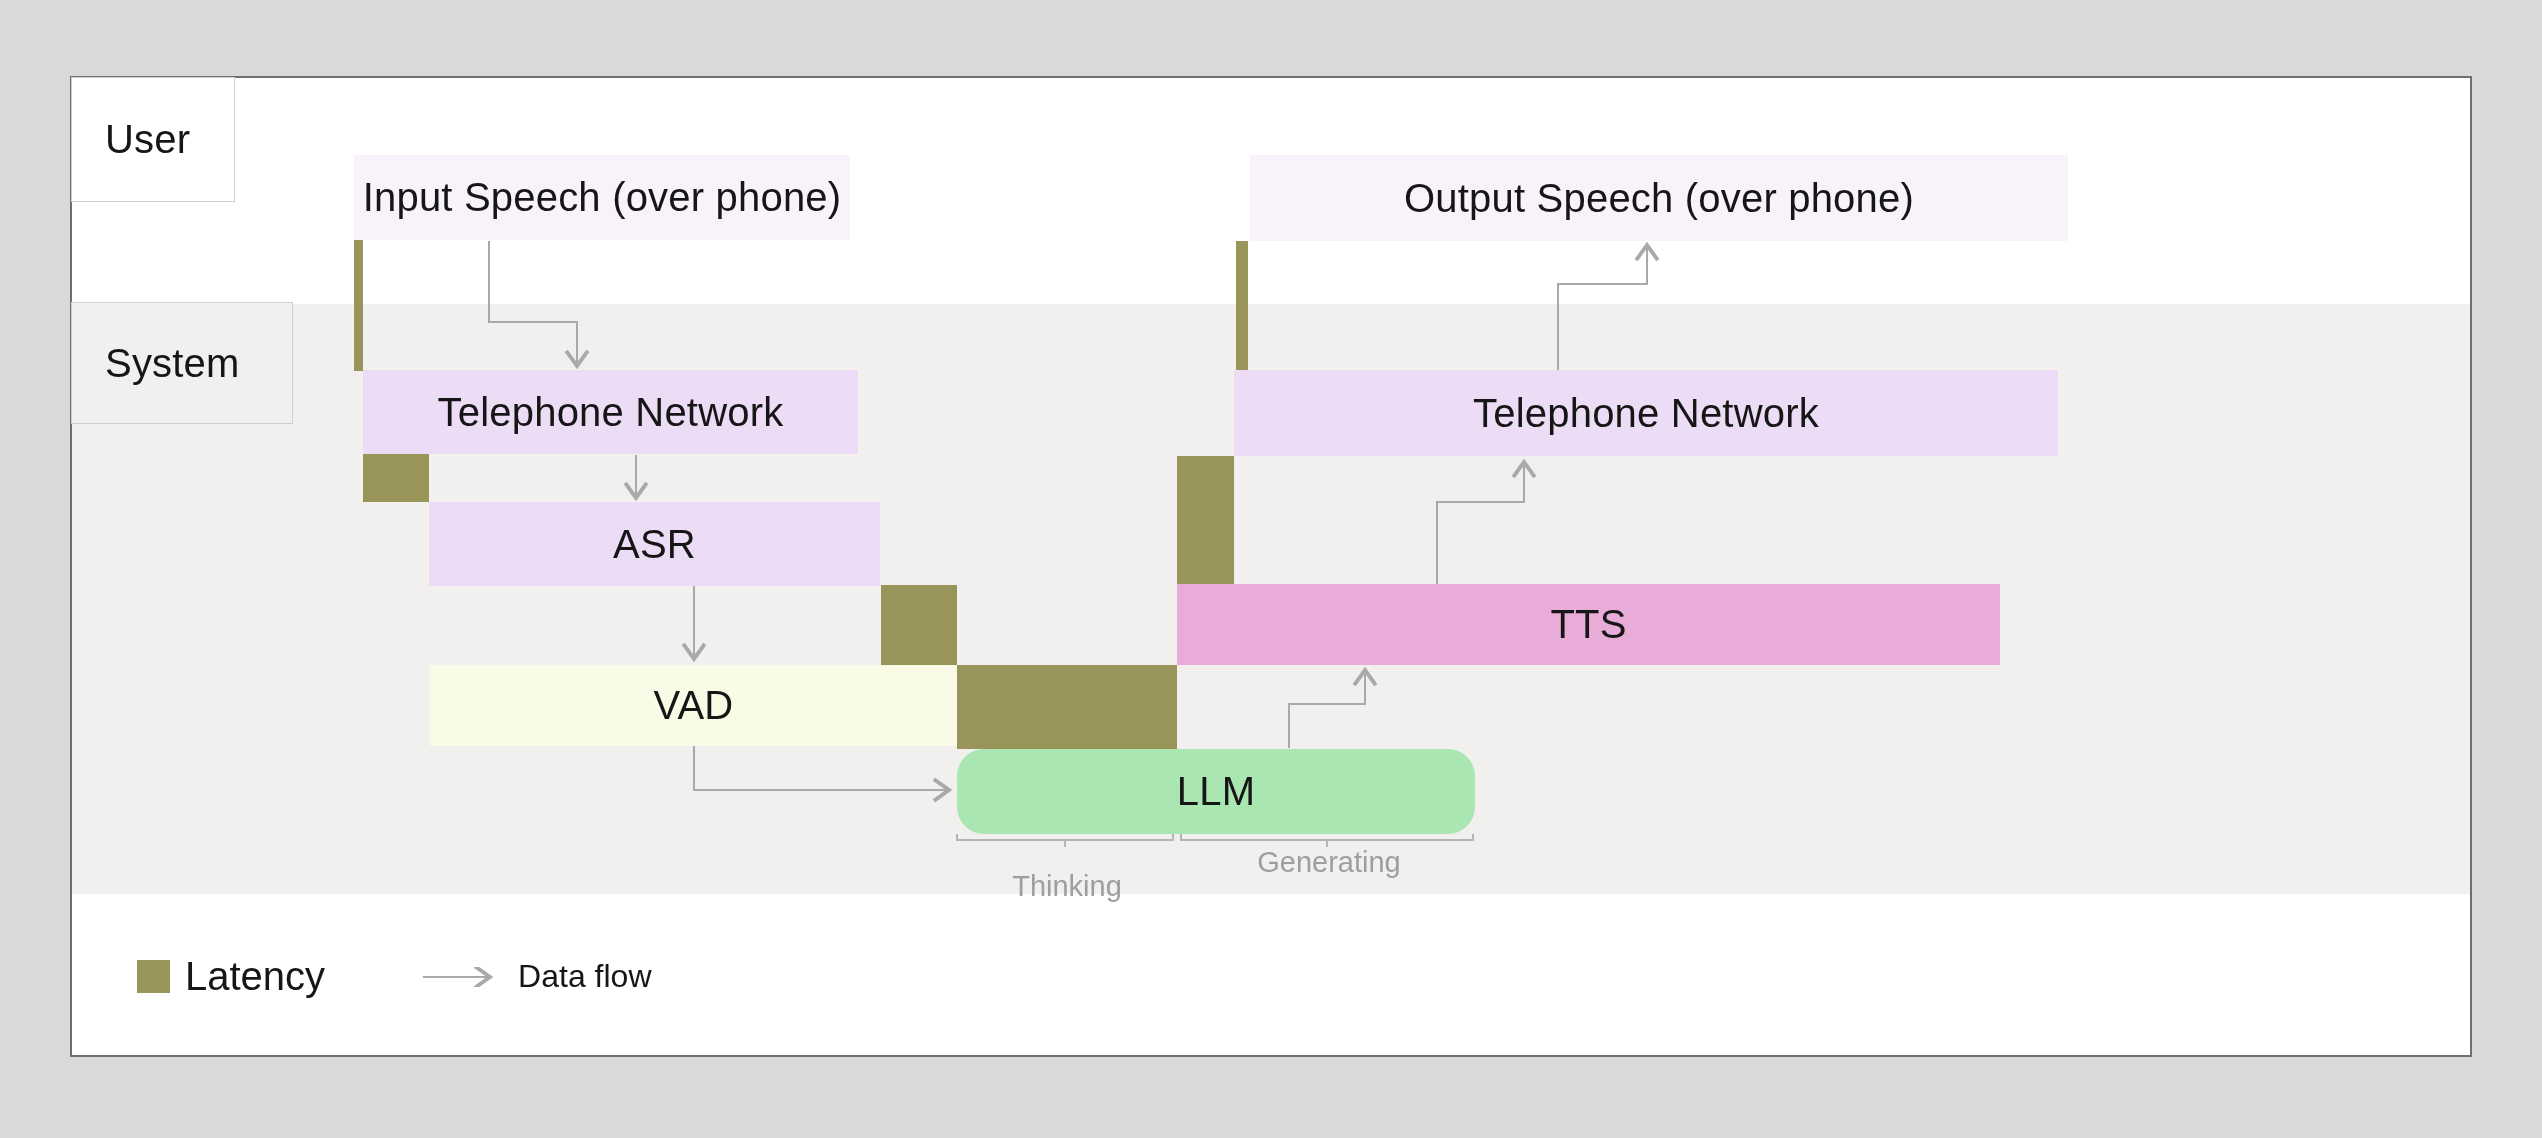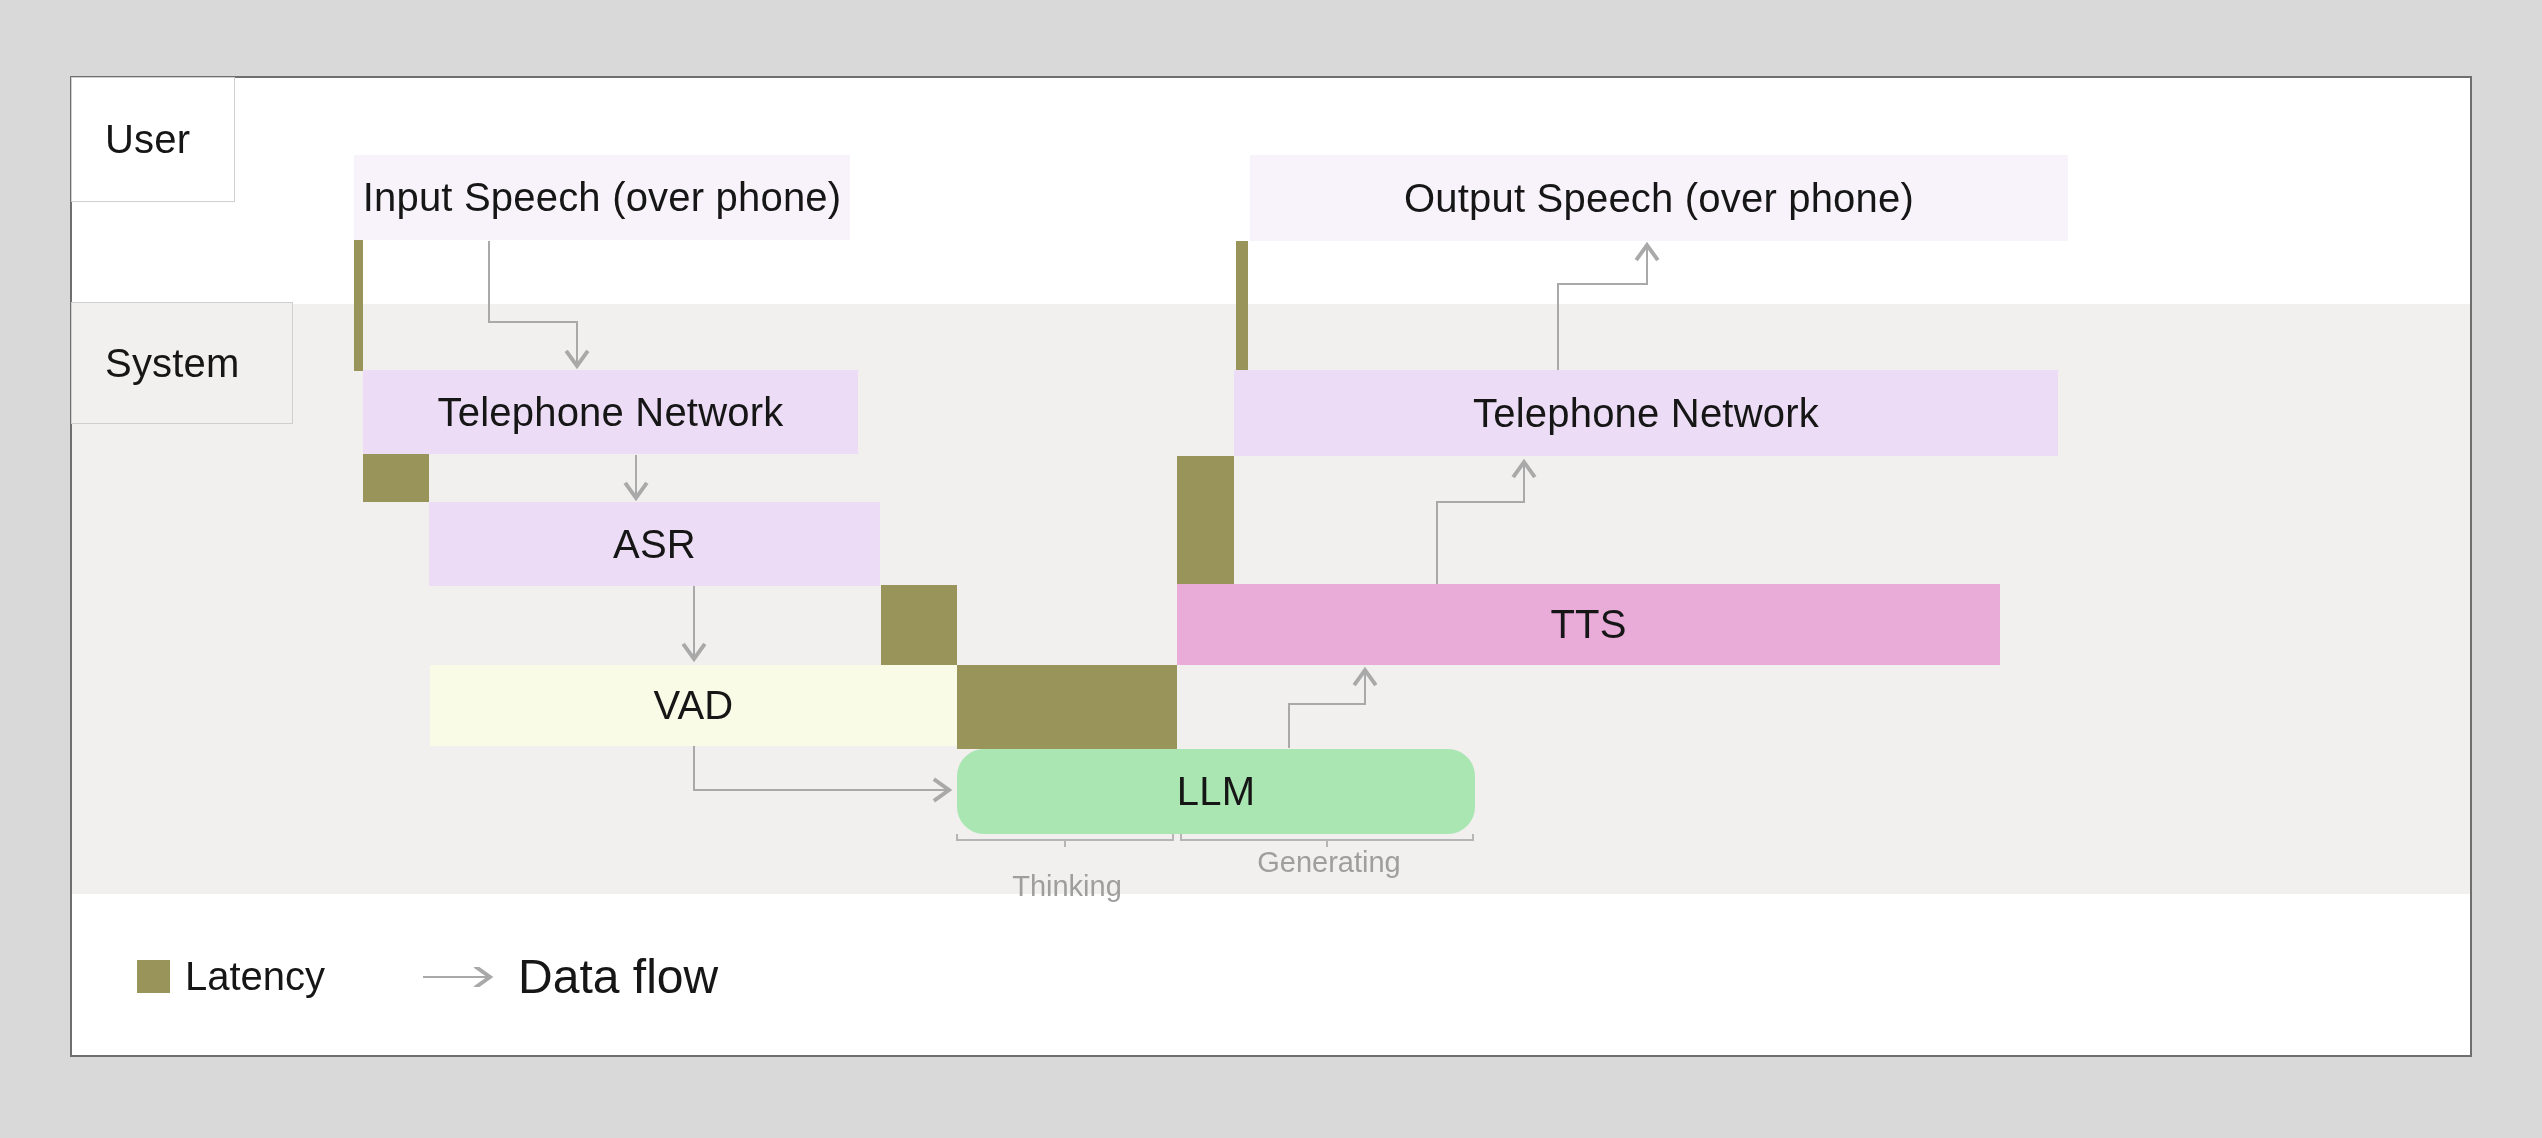--- a/index.html
+++ b/index.html
@@ -55,21 +55,21 @@
   }
   .phase-label.thinking{left:995px;top:768px;margin-top:24px;}
   .phase-label.generating{left:1257px;top:768px;}
   .legend{
     position:absolute;left:65px;top:816px;width:1000px;height:165px;
     display:flex;align-items:center;
   }
   .legend-swatch{width:33px;height:33px;background:var(--olive,#99945a);}
   .legend-latency-label{font-size:40px;margin-left:15px;}
   .legend-arrow-svg{margin-left:97px;}
-  .legend-dataflow-label{font-size:48px;margin-left:18px;}
+  .legend-dataflow-label{font-size:32px;margin-left:18px;}
   .logo{
     position:absolute;right:68px;top:816px;height:165px;
     display:flex;align-items:center;
     font-size:68px;font-weight:700;letter-spacing:-3px;color:#0a0a0a;
   }
 </style>
 </head>
 <body>
 
 <div class="stage">

